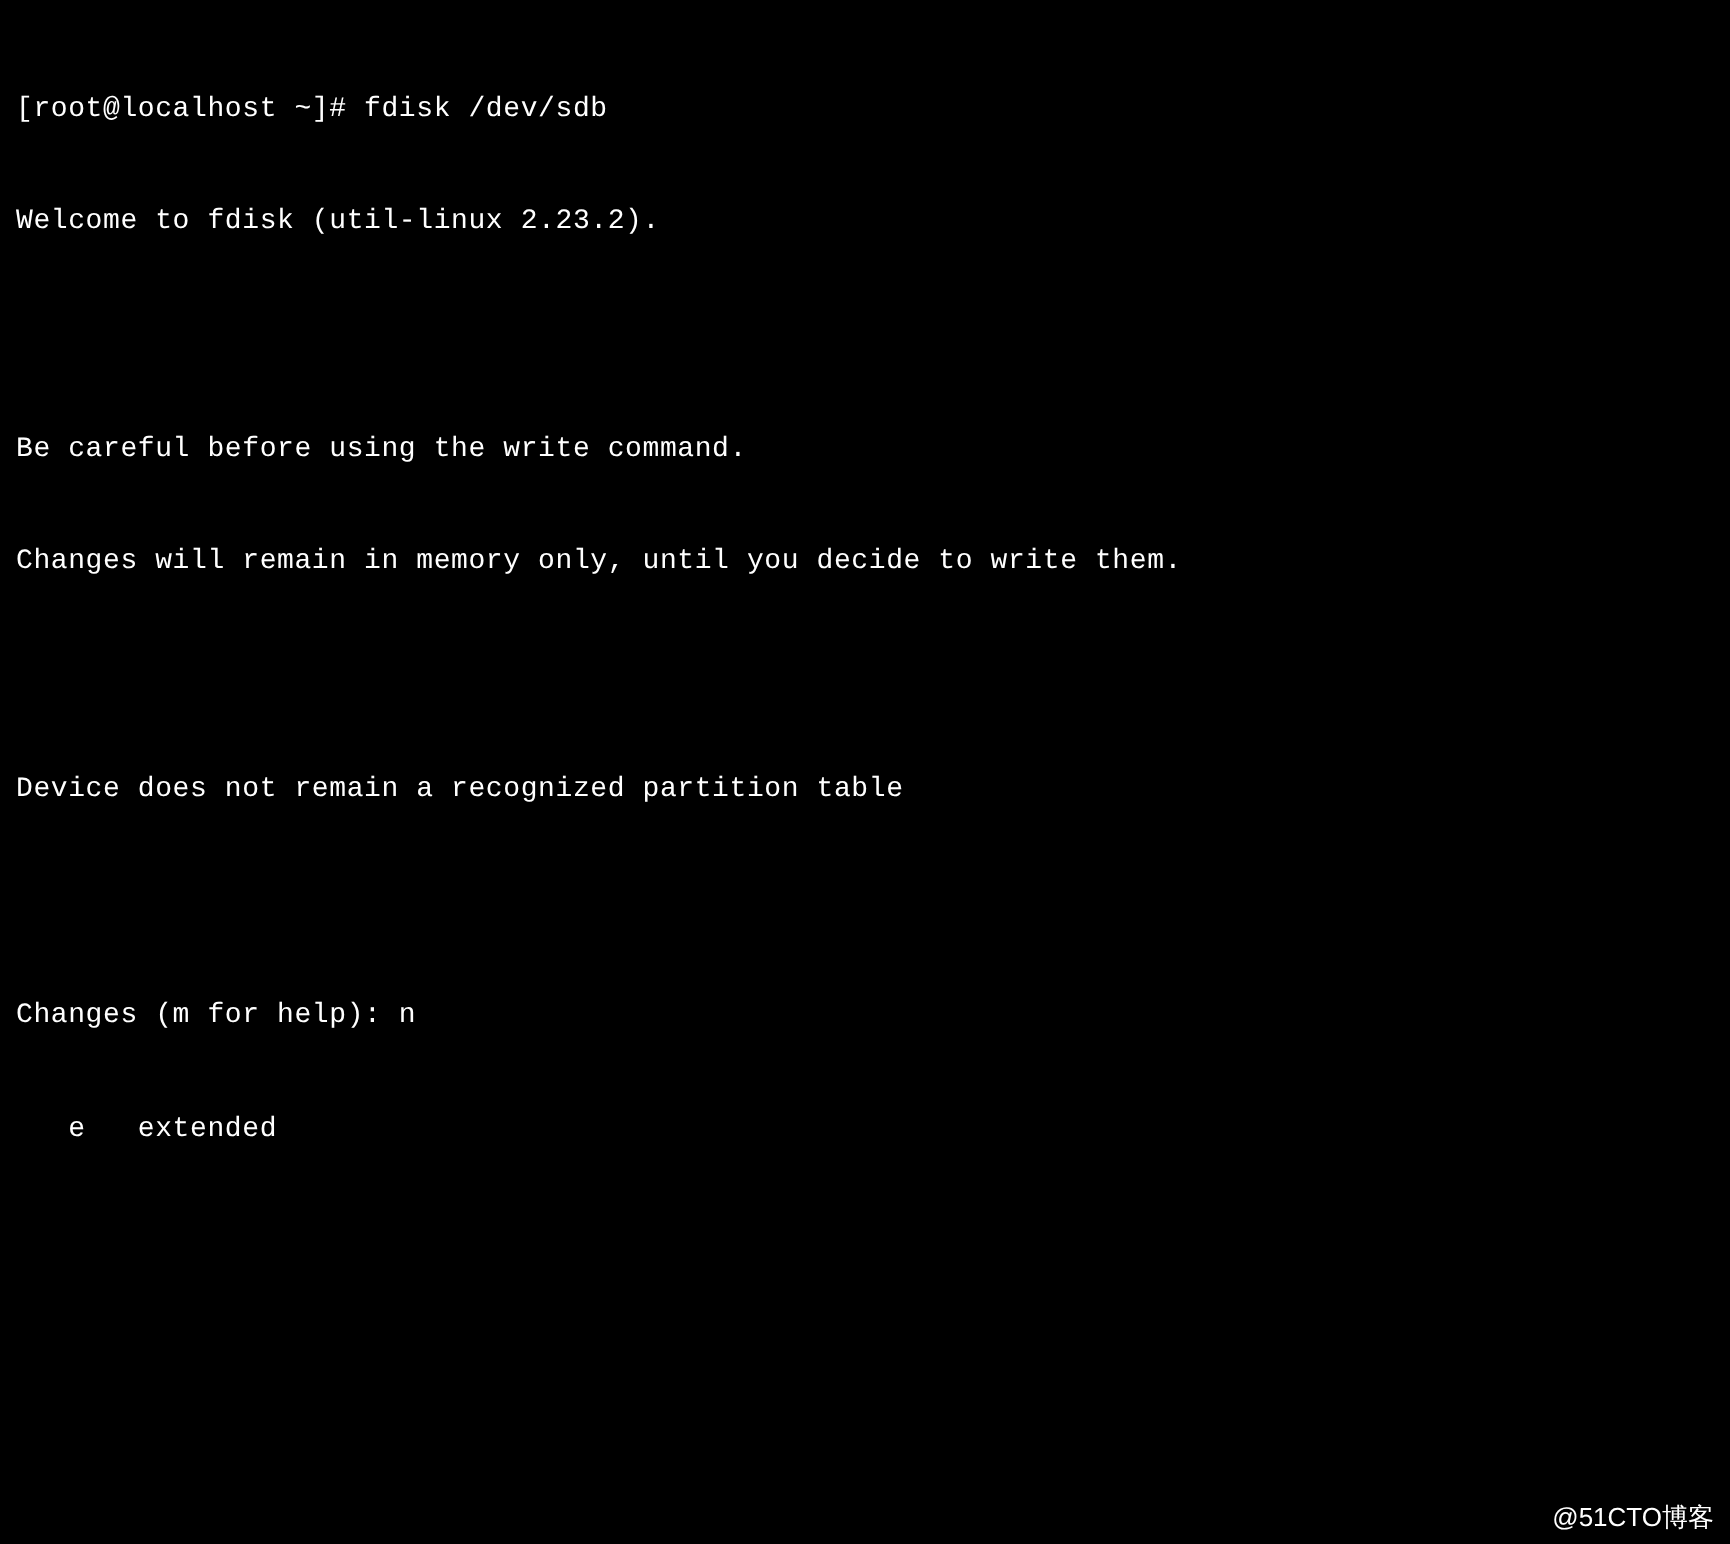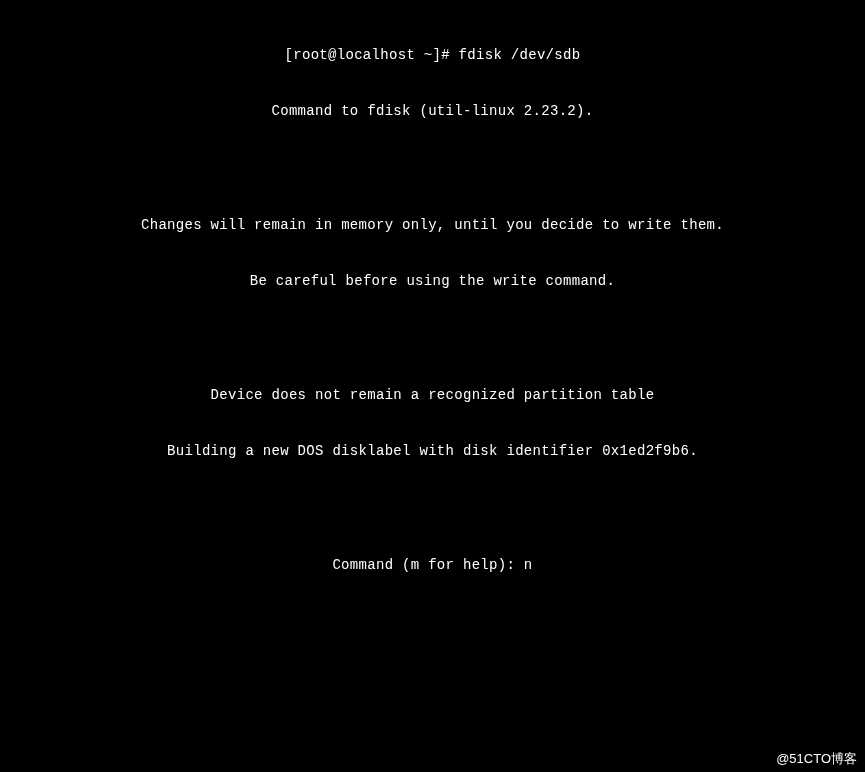--- a/index.html
+++ b/index.html
@@ -19,45 +19,44 @@
       position: relative;
       overflow: hidden;
     }
     .terminal {
       white-space: pre;
       letter-spacing: 0.3px;
     }
     .line {
       display: block;
       min-height: 18.9px;
-      text-align: center;
     }
     .watermark {
       position: absolute;
       bottom: 4px;
       right: 8px;
       color: #ffffff;
       font-size: 13px;
       font-family: sans-serif;
     }
   </style>
 </head>
 <body>
 
 <div class="terminal">
   <span class="line">[root@localhost ~]# fdisk /dev/sdb</span>
-  <span class="line">Command to fdisk (util-linux 2.23.2).</span>
+  <span class="line">Welcome to fdisk (util-linux 2.23.2).</span>
   <span class="line"></span>
+  <span class="line">Be careful before using the write command.</span>
   <span class="line">Changes will remain in memory only, until you decide to write them.</span>
-  <span class="line">Be careful before using the write command.</span>
   <span class="line"></span>
   <span class="line">Device does not remain a recognized partition table</span>
-  <span class="line">Building a new DOS disklabel with disk identifier 0x1ed2f9b6.</span>
   <span class="line"></span>
-  <span class="line">Command (m for help): n</span>
+  <span class="line">Changes (m for help): n</span>
+  <span class="line">   e   extended</span>
   
   
   
   
   
   
   
   
   
   

